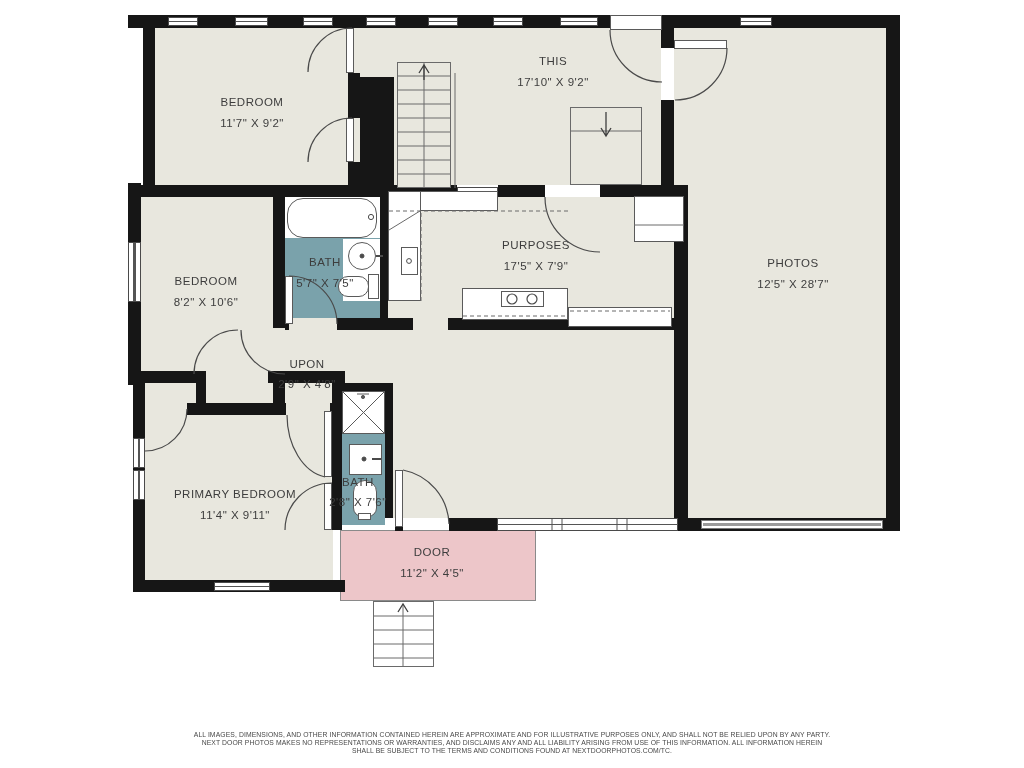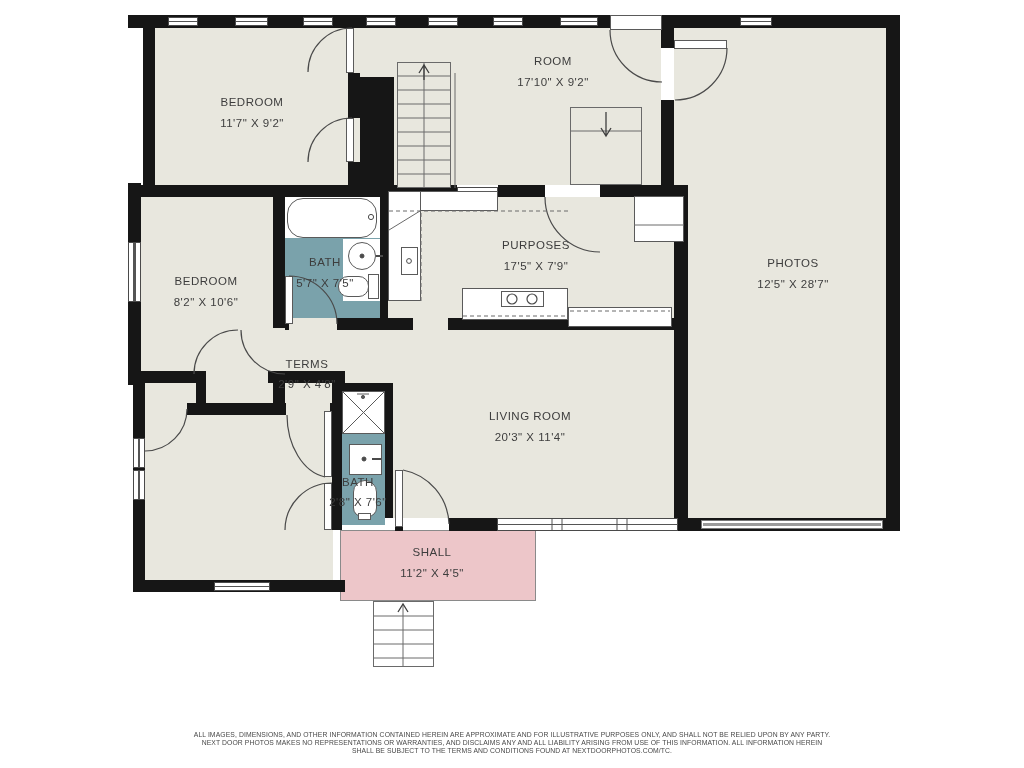--- a/index.html
+++ b/index.html
@@ -202,53 +202,53 @@
     </g>
 
     <path d="M703 524.5 H881" stroke="#9a9a9a" stroke-width="3" fill="none"></path>
   </svg>
 
   <div class="lbl" style="left:252px;top:92px;">
     <div>BEDROOM</div>
     <div>11'7" X 9'2"</div>
   </div>
   <div class="lbl" style="left:553px;top:51px;">
-    <div>ROOM</div>
+    <div>THIS</div>
     <div>17'10" X 9'2"</div>
   </div>
   <div class="lbl" style="left:793px;top:253px;">
     <div>PHOTOS</div>
     <div>12'5" X 28'7"</div>
   </div>
   <div class="lbl" style="left:206px;top:271px;">
     <div>BEDROOM</div>
     <div>8'2" X 10'6"</div>
   </div>
   <div class="lbl" style="left:325px;top:252px;">
     <div>BATH</div>
     <div>5'7" X 7'5"</div>
   </div>
   <div class="lbl" style="left:536px;top:235px;">
     <div>PURPOSES</div>
     <div>17'5" X 7'9"</div>
   </div>
   <div class="lbl" style="left:307px;top:354px;line-height:20px;">
-    <div>TERMS</div>
+    <div>UPON</div>
     <div>2'9" X 4'8"</div>
   </div>
-  <div class="lbl" style="left:530px;top:406px;">
-    <div>LIVING ROOM</div>
-    <div>20'3" X 11'4"</div>
+  <div class="lbl" style="left:235px;top:484px;">
+    <div>PRIMARY BEDROOM</div>
+    <div>11'4" X 9'11"</div>
   </div>
   <div class="lbl" style="left:358px;top:472px;line-height:20px;">
     <div>BATH</div>
     <div>2'8" X 7'6"</div>
   </div>
   <div class="lbl" style="left:432px;top:542px;">
-    <div>SHALL</div>
+    <div>DOOR</div>
     <div>11'2" X 4'5"</div>
   </div>
 
   <div id="disclaimer">
     <div>ALL IMAGES, DIMENSIONS, AND OTHER INFORMATION CONTAINED HEREIN ARE APPROXIMATE AND FOR ILLUSTRATIVE PURPOSES ONLY, AND SHALL NOT BE RELIED UPON BY ANY PARTY.</div>
     <div>NEXT DOOR PHOTOS MAKES NO REPRESENTATIONS OR WARRANTIES, AND DISCLAIMS ANY AND ALL LIABILITY ARISING FROM USE OF THIS INFORMATION. ALL INFORMATION HEREIN</div>
     <div>SHALL BE SUBJECT TO THE TERMS AND CONDITIONS FOUND AT NEXTDOORPHOTOS.COM/TC.</div>
   </div>
 
 </div>

